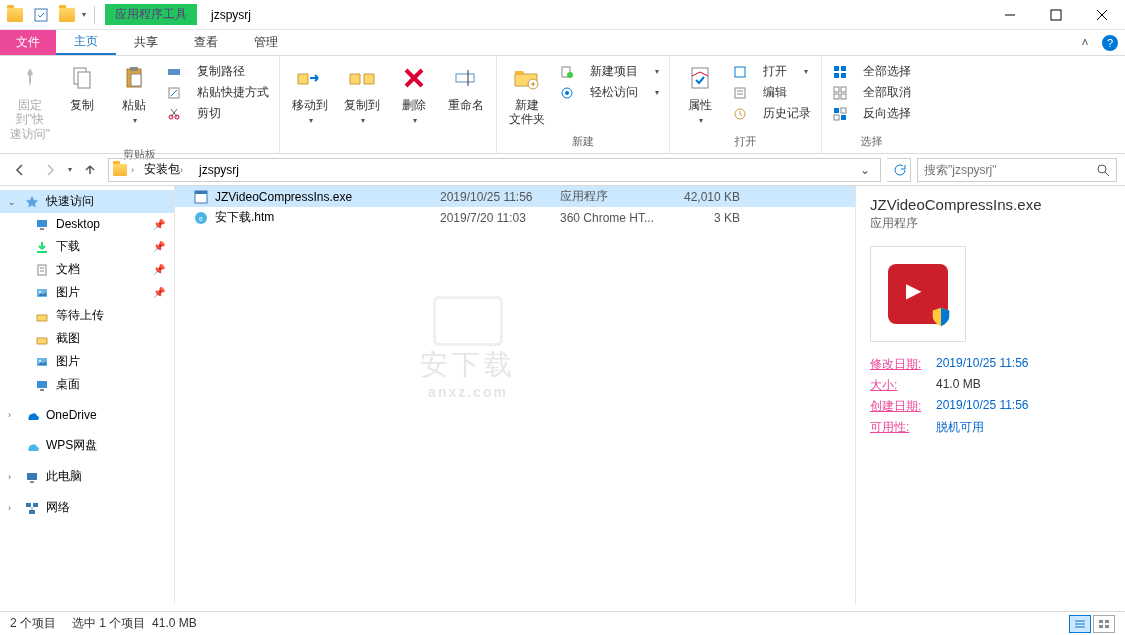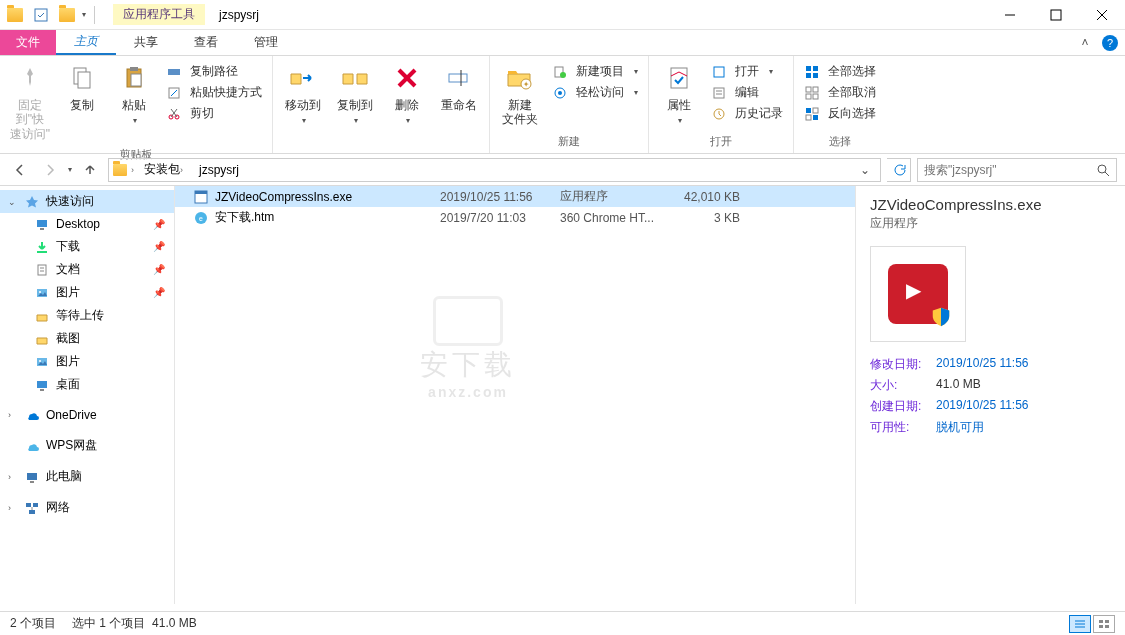--- a/index.html
+++ b/index.html
@@ -3,44 +3,44 @@
 <meta charset="utf-8">
 <style>
 * { margin: 0; padding: 0; box-sizing: border-box; font-family: "Microsoft YaHei", "Segoe UI", sans-serif; }
 body { width: 1125px; height: 635px; background: #fff; font-size: 12px; overflow: hidden; position: relative; }
 
 .titlebar { height: 30px; display: flex; align-items: center; background: #fff; border-bottom: 1px solid #e5e5e5; }
 .qat { display: flex; align-items: center; padding: 0 4px; gap: 4px; }
 .qat-icon { width: 22px; height: 22px; display: flex; align-items: center; justify-content: center; }
 .folder-mini { width: 16px; height: 14px; background: linear-gradient(#ffd76b,#f7b733); border-radius: 1px; position: relative; }
 .folder-mini::before { content: ""; position: absolute; top: -3px; left: 0; width: 7px; height: 3px; background: #f7b733; border-radius: 1px 1px 0 0; }
-.tool-context { background: #fef9c3; padding: 2px 10px; color: #5a3a7a; font-size: 12px; margin-left: 10px; }
+.tool-context { background: #22c55e; padding: 2px 10px; color: #5a3a7a; font-size: 12px; margin-left: 2px; }
 .title-text { margin-left: 14px; color: #000; }
 .win-controls { margin-left: auto; display: flex; }
 .win-btn { width: 46px; height: 30px; display: flex; align-items: center; justify-content: center; font-size: 14px; }
 
 .tabs-row { height: 26px; display: flex; align-items: stretch; background: #fff; border-bottom: 1px solid #dadada; }
 .tab-file { background: #ec4899; color: #fff; padding: 4px 16px; display: flex; align-items: center; }
 .tab { padding: 4px 18px; display: flex; align-items: center; color: #333; cursor: pointer; }
-.tab.active { border-bottom: 2px solid #1979ca; color: #1979ca; font-style: italic; }
+.tab.active { border-bottom: 2px solid #1979ca; color: #1979ca; }
 .tabs-spacer { flex: 1; }
 .tabs-help { width: 30px; display: flex; align-items: center; justify-content: center; }
 .help-circle { width: 16px; height: 16px; border-radius: 50%; background: #0078d7; color: #fff; font-size: 11px; display: flex; align-items: center; justify-content: center; }
 .min-ribbon { width: 20px; display: flex; align-items: center; justify-content: center; color: #555; }
 
 .ribbon { height: 98px; background: #fff; border-bottom: 1px solid #dadada; display: flex; }
 .group { border-right: 1px solid #e5e5e5; display: flex; flex-direction: column; padding: 2px 6px; }
 .group-body { flex: 1; display: flex; align-items: flex-start; gap: 4px; }
 .group-label { text-align: center; color: #666; font-size: 11px; padding: 2px 0; }
 .big-btn { width: 48px; text-align: center; padding: 4px 2px; color: #333; }
 .big-btn.disabled { color: #aaa; }
 .big-icon { width: 32px; height: 32px; margin: 0 auto 4px; display: flex; align-items: center; justify-content: center; }
 .big-btn .lbl { font-size: 12px; line-height: 1.2; }
 .small-list { display: flex; flex-direction: column; gap: 2px; padding-top: 4px; }
-.small-item { display: flex; align-items: center; gap: 8px; color: #333; padding: 1px 4px; white-space: nowrap; }
+.small-item { display: flex; align-items: center; gap: 15px; color: #333; padding: 1px 4px; white-space: nowrap; }
 .small-icon { width: 16px; height: 16px; display: flex; align-items: center; justify-content: center; }
 .chev { font-size: 8px; color: #555; margin-left: 2px; }
 
 .nav-row { height: 32px; border-bottom: 1px solid #dadada; display: flex; align-items: center; padding: 0 8px; gap: 6px; }
 .nav-arrow { width: 24px; height: 24px; display: flex; align-items: center; justify-content: center; color: #555; }
 .nav-arrow.disabled { color: #bbb; }
 .addr-bar { flex: 1; height: 24px; border: 1px solid #ccc; display: flex; align-items: center; padding: 0 4px; gap: 4px; }
 .crumb { padding: 0 6px; display: flex; align-items: center; gap: 0; }
 .crumb .sep { color: #666; font-size: 9px; }
 .addr-drop { margin-left: auto; padding: 0 6px; color: #555; }
@@ -77,21 +77,21 @@
 .file-icon { width: 16px; height: 16px; display: flex; align-items: center; justify-content: center; }
 
 .details-pane { width: 270px; border-left: 1px solid #e5e5e5; padding: 10px 14px; }
 .dp-title { color: #333; font-size: 15px; margin-bottom: 2px; word-break: break-all; }
 .dp-type { color: #666; font-size: 12px; margin-bottom: 14px; }
 .dp-thumb { width: 96px; height: 96px; border: 1px solid #ddd; display: flex; align-items: center; justify-content: center; margin-bottom: 14px; background: #fff; }
 .app-icon-lg { width: 60px; height: 60px; background: #cc1e2b; border-radius: 8px; position: relative; }
 .app-icon-lg::after { content: "▶"; color: #fff; position: absolute; top: 14px; left: 18px; font-size: 20px; }
 .shield { position: absolute; right: -4px; bottom: -4px; width: 22px; height: 22px; }
 .dp-row { display: flex; font-size: 12px; margin-bottom: 4px; }
-.dp-label { width: 66px; color: #6d28d9; }
+.dp-label { width: 66px; color: #ec4899; text-decoration: underline; }
 .dp-value { color: #0066cc; }
 .dp-value.plain { color: #333; }
 
 .statusbar { position: absolute; bottom: 0; left: 0; right: 0; height: 24px; border-top: 1px solid #dadada; display: flex; align-items: center; padding: 0 10px; gap: 16px; color: #333; background: #fff; }
 .status-spacer { flex: 1; }
 .view-btns { display: flex; gap: 2px; }
 .view-btn { width: 22px; height: 18px; border: 1px solid #aaa; display: flex; align-items: center; justify-content: center; font-size: 10px; }
 .view-btn.active { background: #cce8ff; border-color: #0078d7; }
 
 .watermark { position: absolute; left: 420px; top: 296px; opacity: 0.15; pointer-events: none; text-align: center; color: #555; }

